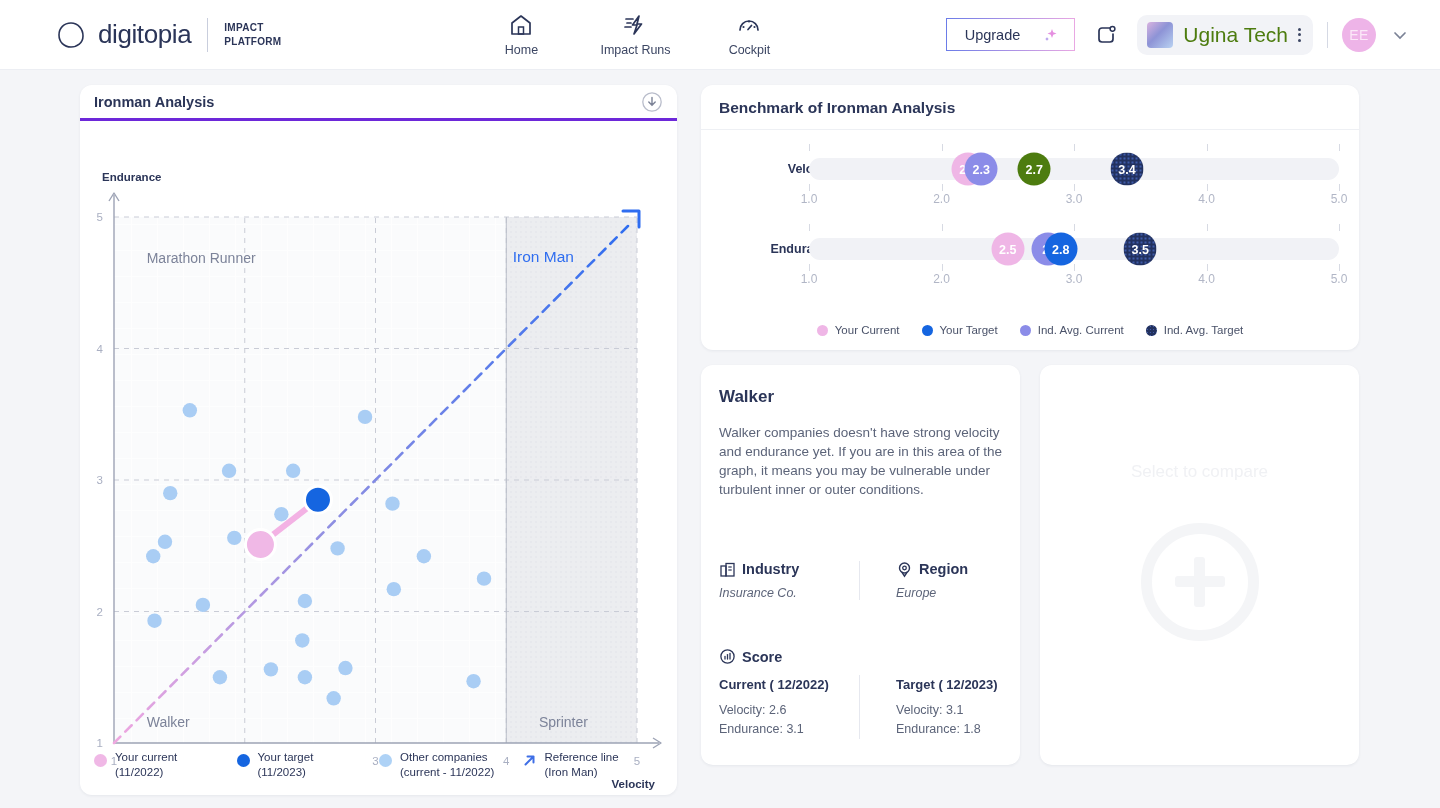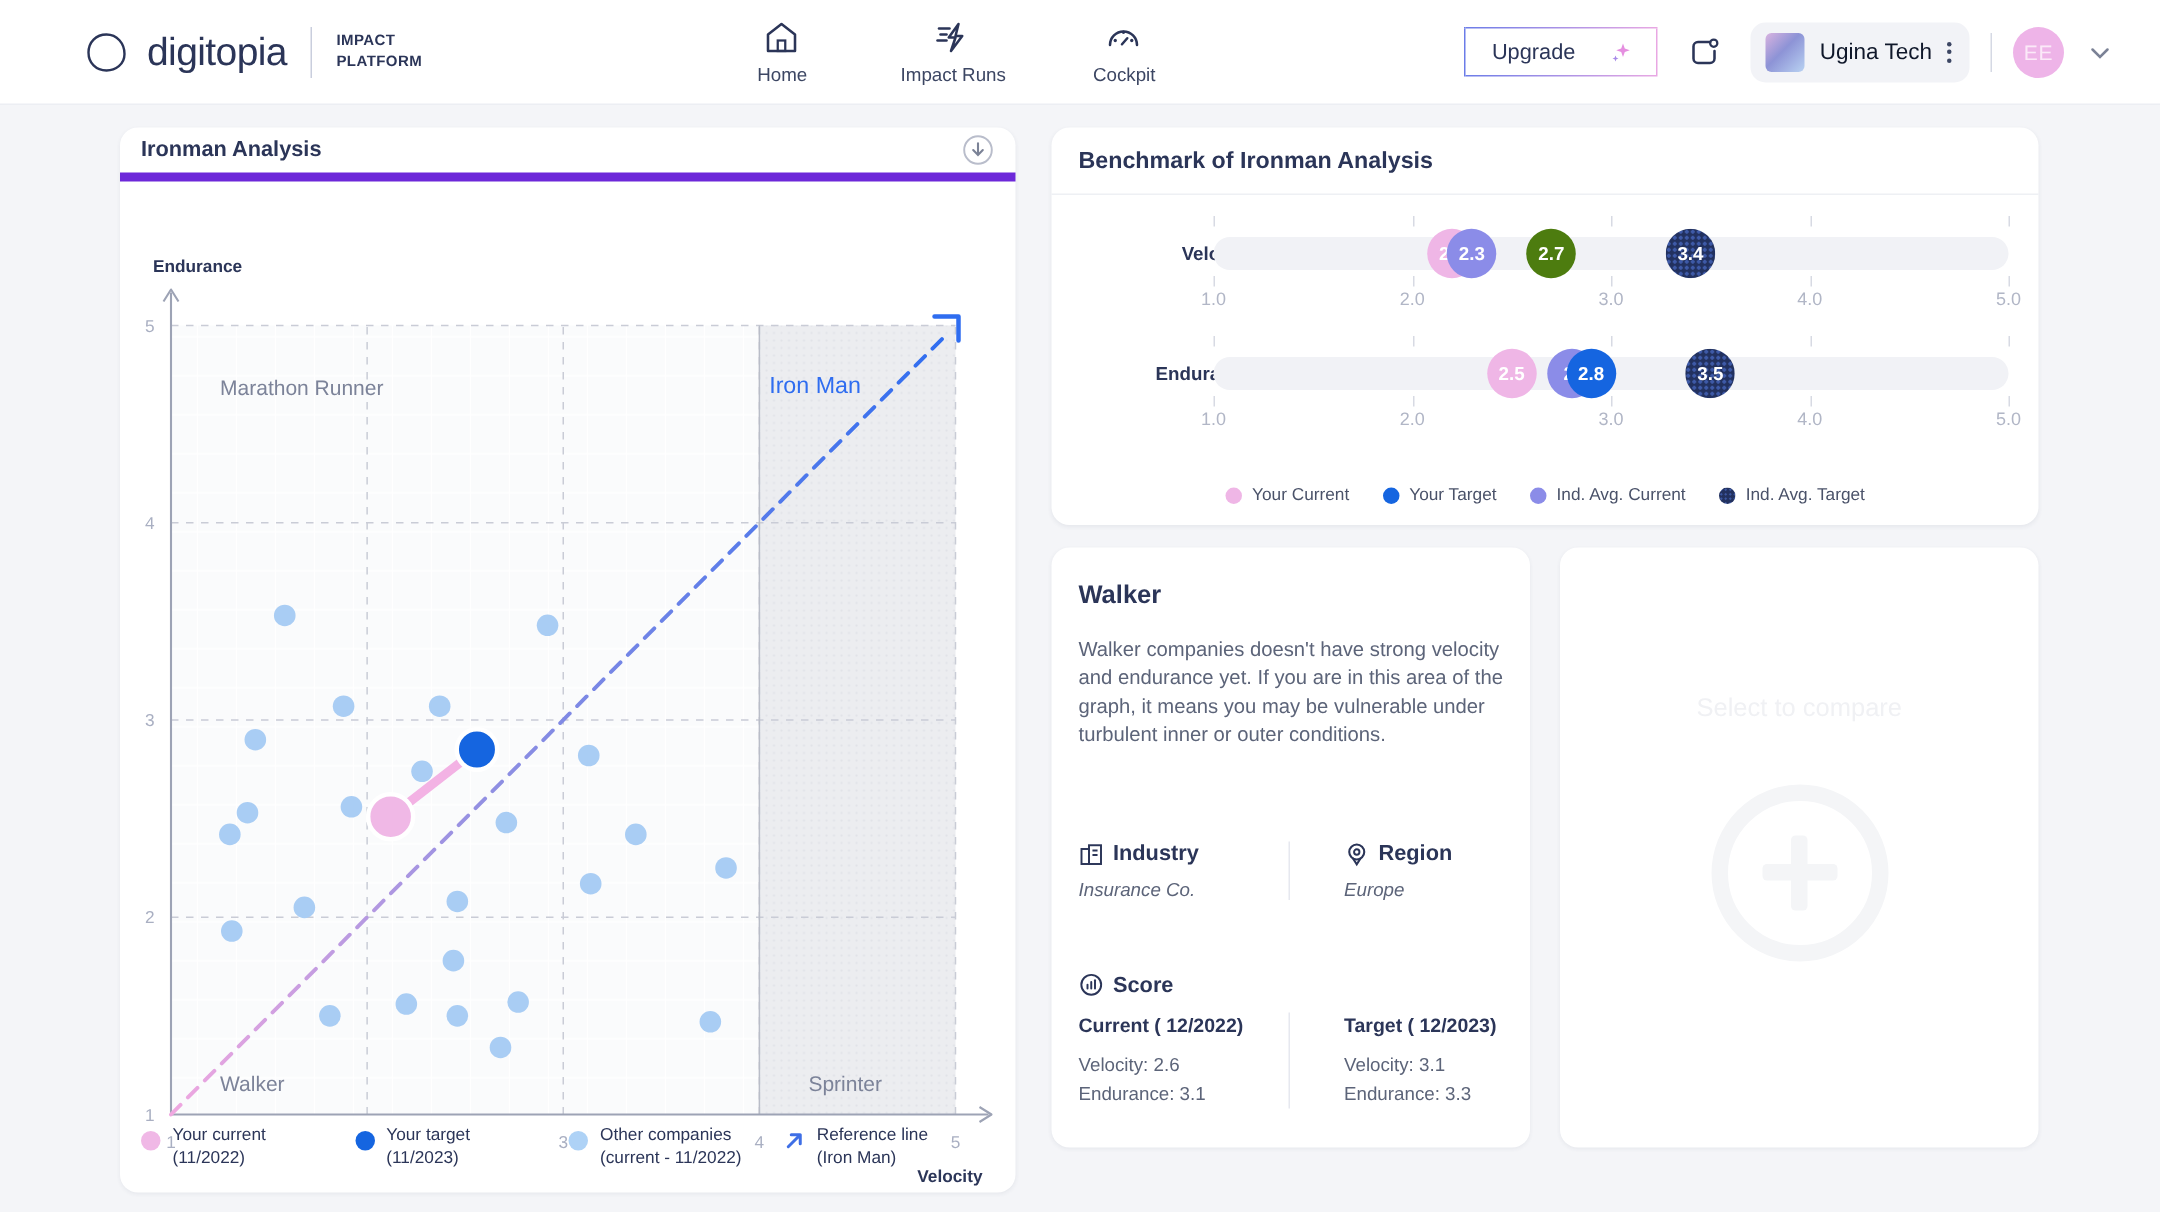--- a/index.html
+++ b/index.html
@@ -53,39 +53,39 @@
   }
   .org {
     display: flex; align-items: center; gap: 10px;
     background: #f2f3f7; border-radius: 10px; padding: 7px 12px 7px 10px;
     cursor: pointer;
   }
   .org-logo {
     width: 26px; height: 26px; border-radius: 4px;
     background: linear-gradient(135deg,#d9b3e0 0%,#8d93d6 45%,#b9d2f2 100%);
   }
-  .org-name { font-size: 15px; color: #0f172a; }
+  .org-name { font-size: 21px; color: #4d7c0f; }
   .kebab { display: flex; flex-direction: column; gap: 2.5px; }
   .kebab i { width: 3px; height: 3px; border-radius: 50%; background: #3c4663; display: block; }
   .vdiv { width: 1px; height: 26px; background: #d5d9e4; }
   .avatar {
     width: 34px; height: 34px; border-radius: 50%; background: #eeb4e8;
     color: #fbe9f8; display: flex; align-items: center; justify-content: center;
     font-size: 14px; letter-spacing: 0.5px; cursor: pointer;
   }
 
   
   .card { background: #fff; border-radius: 12px; box-shadow: 0 1px 3px rgba(40,50,90,.07); }
 
   .left-card {
     position: absolute; left: 80px; top: 85px; width: 597px; height: 710px;
   }
   .left-head {
     height: 36px; display: flex; align-items: center;
-    padding: 0 14px 0 14px; border-bottom: 6px solid #6d28d9;
+    padding: 0 14px 0 14px; border-bottom: 3px solid #6d28d9;
   }
   .left-title { font-size: 14.5px; font-weight: bold; color: #2b3558; }
   .dl-icon { margin-left: auto; cursor: pointer; }
 
   .plot-wrap { position: relative; width: 597px; height: 673px; }
 
   .legend {
     position: absolute; left: 14px; bottom: 14px; width: 570px;
     display: flex; gap: 0px;
   }
@@ -481,21 +481,21 @@
         <b>Current ( 12/2022)</b>
         <div>
           <span>Velocity: 2.6</span><br>
           <span>Endurance: 3.1</span>
         </div>
       </div>
       <div class="score-col second">
         <b>Target ( 12/2023)</b>
         <div>
           <span>Velocity: 3.1</span><br>
-          <span>Endurance: 3.3</span>
+          <span>Endurance: 1.8</span>
         </div>
       </div>
     </div>
   </div>
 </div>
 
 <div class="card cmp-card">
   <div class="cmp-text">Select to compare</div>
   <div class="cmp-plus"></div>
 </div>

